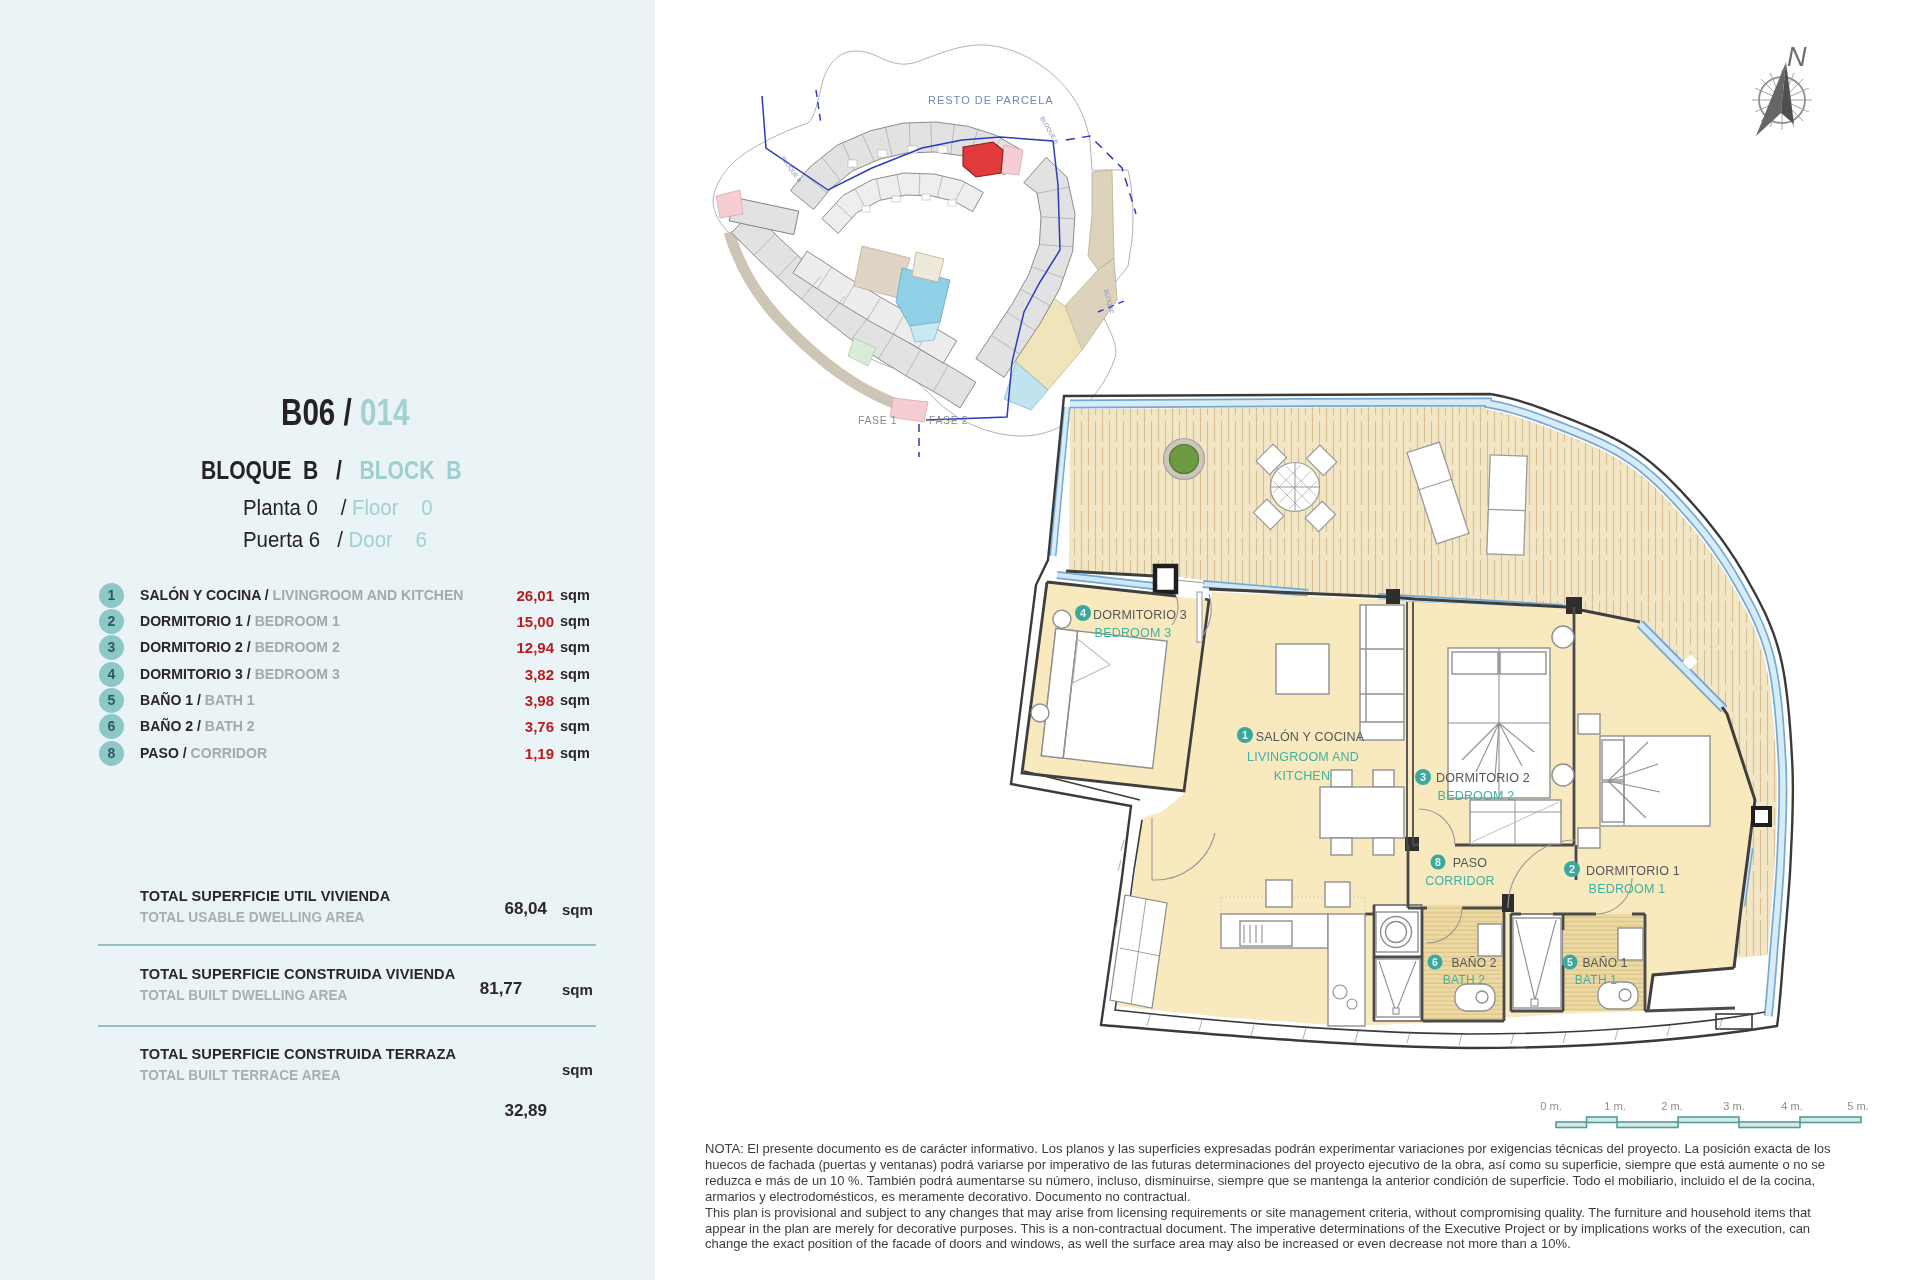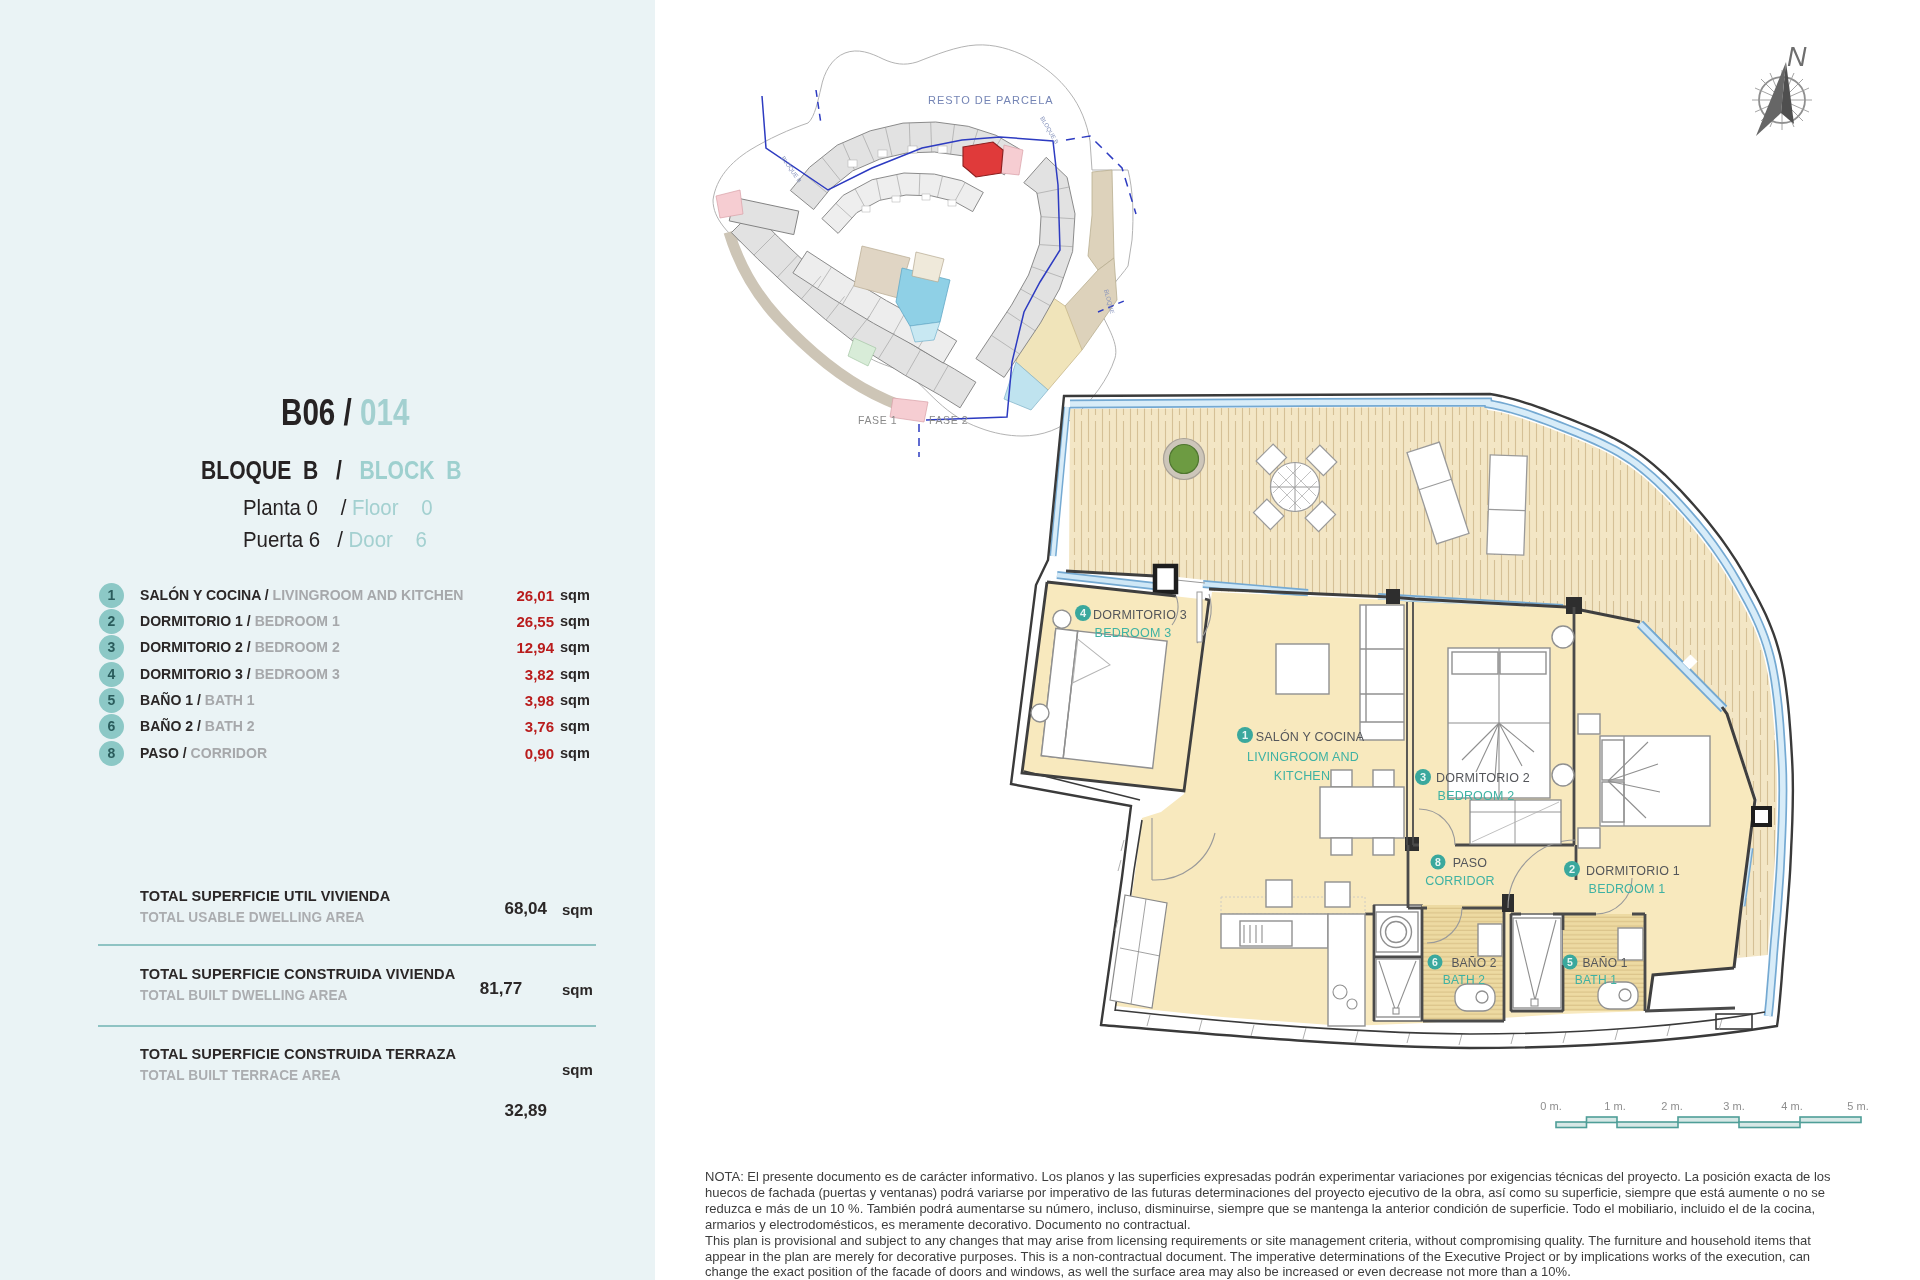--- a/index.html
+++ b/index.html
@@ -12,38 +12,38 @@
     font-weight:bold;font-size:14px;text-align:center;line-height:25px;}
   .row{position:absolute;left:99px;width:450px;height:26px;}
   .row .nm{position:absolute;left:41px;top:4px;font-size:14.5px;font-weight:bold;color:#2b2727;letter-spacing:0px;white-space:nowrap;transform:scaleX(0.97);transform-origin:0 0;}
   .row .nm .en{color:#a6a8ab;}
   .row .val{position:absolute;left:363px;top:4px;width:92px;text-align:right;font-size:15px;font-weight:bold;color:#b91c1c;}
   .row .sqm{position:absolute;left:461px;top:4px;font-size:14.5px;font-weight:bold;color:#2b2727;}
   .tot{transform:scaleX(0.94);transform-origin:0 0;white-space:nowrap;}
   .tot .t1{font-size:15.5px;font-weight:bold;color:#2b2727;letter-spacing:0.1px;}
   .tot .t2{font-size:14.5px;font-weight:bold;color:#abadb0;letter-spacing:0.1px;margin-top:4px;}
   .sep{position:absolute;left:98px;width:498px;height:2px;background:#8fc3c3;}
-  .notes{position:absolute;left:705px;top:1141px;width:1175px;font-size:13px;line-height:15.9px;color:#3d3d3d;letter-spacing:0px;margin-top:28px;}
+  .notes{position:absolute;left:705px;top:1141px;width:1175px;font-size:13px;line-height:15.9px;color:#3d3d3d;letter-spacing:0px;}
 </style>
 </head>
 <body>
 <div id="sidebar"></div>
 
 <div class="abs" style="left:281px;top:392px;font-size:37px;font-weight:bold;letter-spacing:0px;transform:scaleX(0.80);transform-origin:0 0;white-space:nowrap;"><span class="tdark">B06 / </span><span class="tteal">014</span></div>
 <div class="abs" style="left:201px;top:456px;font-size:25px;font-weight:bold;letter-spacing:0px;transform:scaleX(0.845);transform-origin:0 0;white-space:nowrap;"><span class="tdark">BLOQUE&nbsp;&nbsp;B&nbsp;&nbsp;&nbsp;/&nbsp;&nbsp;&nbsp;</span><span style="color:#9ed0cf;">BLOCK&nbsp;&nbsp;B</span></div>
 <div class="abs" style="left:243px;top:496px;font-size:21.5px;transform:scaleX(0.95);transform-origin:0 0;white-space:nowrap;"><span class="tdark">Planta 0&nbsp;&nbsp;&nbsp;&nbsp;/ </span><span class="tteal">Floor&nbsp;&nbsp;&nbsp;&nbsp;0</span></div>
 <div class="abs" style="left:243px;top:528px;font-size:21.5px;transform:scaleX(0.95);transform-origin:0 0;white-space:nowrap;"><span class="tdark">Puerta 6&nbsp;&nbsp;&nbsp;/ </span><span class="tteal">Door&nbsp;&nbsp;&nbsp;&nbsp;6</span></div>
 
 <div class="row" style="top:583px;"><span class="num-circle">1</span><span class="nm">SALÓN Y COCINA / <span class="en">LIVINGROOM AND KITCHEN</span></span><span class="val">26,01</span><span class="sqm">sqm</span></div>
-<div class="row" style="top:609px;"><span class="num-circle">2</span><span class="nm">DORMITORIO 1 / <span class="en">BEDROOM 1</span></span><span class="val">26,55</span><span class="sqm">sqm</span></div>
+<div class="row" style="top:609px;"><span class="num-circle">2</span><span class="nm">DORMITORIO 1 / <span class="en">BEDROOM 1</span></span><span class="val">15,00</span><span class="sqm">sqm</span></div>
 <div class="row" style="top:635px;"><span class="num-circle">3</span><span class="nm">DORMITORIO 2 / <span class="en">BEDROOM 2</span></span><span class="val">12,94</span><span class="sqm">sqm</span></div>
 <div class="row" style="top:662px;"><span class="num-circle">4</span><span class="nm">DORMITORIO 3 / <span class="en">BEDROOM 3</span></span><span class="val">3,82</span><span class="sqm">sqm</span></div>
 <div class="row" style="top:688px;"><span class="num-circle">5</span><span class="nm">BAÑO 1 / <span class="en">BATH 1</span></span><span class="val">3,98</span><span class="sqm">sqm</span></div>
 <div class="row" style="top:714px;"><span class="num-circle">6</span><span class="nm">BAÑO 2 / <span class="en">BATH 2</span></span><span class="val">3,76</span><span class="sqm">sqm</span></div>
-<div class="row" style="top:741px;"><span class="num-circle">8</span><span class="nm">PASO / <span class="en">CORRIDOR</span></span><span class="val">0,90</span><span class="sqm">sqm</span></div>
+<div class="row" style="top:741px;"><span class="num-circle">8</span><span class="nm">PASO / <span class="en">CORRIDOR</span></span><span class="val">1,19</span><span class="sqm">sqm</span></div>
 
 <div class="abs tot" style="left:140px;top:887px;">
     <div class="t1">TOTAL SUPERFICIE UTIL VIVIENDA</div>
     <div class="t2">TOTAL USABLE DWELLING AREA</div>
   </div>
 <div class="abs" style="left:455px;top:899px;width:92px;text-align:right;font-size:17px;font-weight:bold;color:#2b2727;">68,04</div>
 <div class="abs" style="left:562px;top:901px;font-size:15px;font-weight:bold;color:#2b2727;">sqm</div>
 <div class="sep" style="top:944px;"></div>
 
 <div class="abs tot" style="left:140px;top:965px;">

